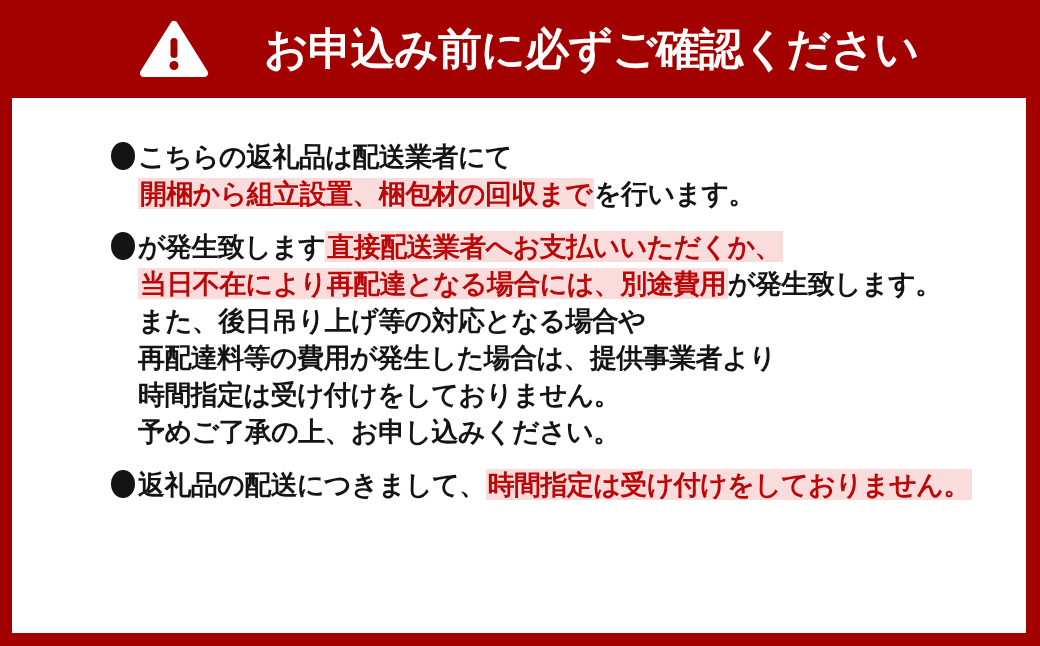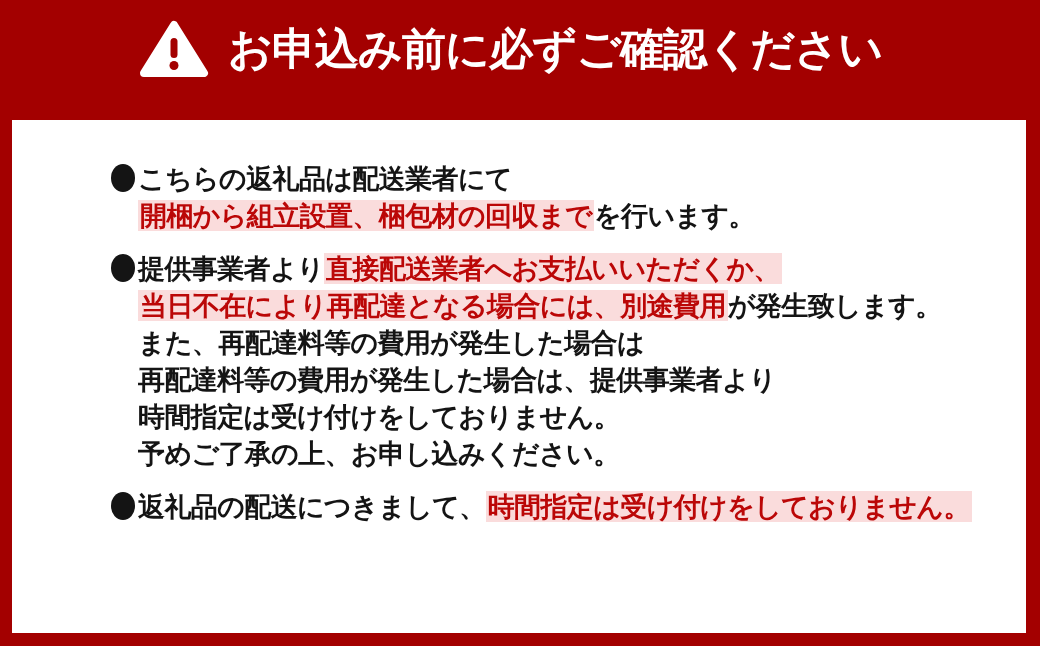--- a/index.html
+++ b/index.html
@@ -18,20 +18,21 @@
     font-family: "DejaVu Sans", "Liberation Sans", sans-serif;
   }
   .header {
     position: absolute;
     top: 0; left: 0; right: 0;
     height: 98px;
     display: flex;
     align-items: center;
     padding-left: 139px;
     box-sizing: border-box;
+    gap: 36px;
   }
   .warn-icon {
     width: 70px;
     height: 58px;
     margin-right: 19px;
     flex: 0 0 auto;
   }
   .warn-icon svg { display: block; width: 70px; height: 58px; }
   .title {
     color: #ffffff;
@@ -41,21 +42,20 @@
     white-space: nowrap;
     line-height: 98px;
   }
   .panel {
     position: absolute;
     left: 12px;
     right: 14px;
     top: 98px;
     bottom: 13px;
     background: #ffffff;
-    margin-top: 22px;
   }
   .content {
     position: absolute;
     top: 40px;
     left: 99px;
     right: 10px;
   }
   .block { margin-bottom: 16px; }
   .line {
     font-size: 27px;
@@ -97,23 +97,23 @@
     <div class="title">お申込み前に必ずご確認ください</div>
   </div>
 
   <div class="panel">
     <div class="content">
         <div class="block">
           <div class="line with-bullet"><span class="bullet"></span><span class="txt">こちらの返礼品は配送業者にて</span></div>
           <div class="line"><span class="hl">開梱から組立設置、梱包材の回収まで</span><span class="txt">を行います。</span></div>
         </div>
         <div class="block">
-          <div class="line with-bullet"><span class="bullet"></span><span class="txt">提供事業者より</span><span class="hl">直接配送業者へお支払いいただくか、</span></div>
+          <div class="line with-bullet"><span class="bullet"></span><span class="txt">が発生致します</span><span class="hl">直接配送業者へお支払いいただくか、</span></div>
           <div class="line"><span class="hl">当日不在により再配達となる場合には、別途費用</span><span class="txt">が発生致します。</span></div>
-          <div class="line"><span class="txt">また、再配達料等の費用が発生した場合は</span></div>
+          <div class="line"><span class="txt">また、後日吊り上げ等の対応となる場合や</span></div>
           <div class="line"><span class="txt">再配達料等の費用が発生した場合は、提供事業者より</span></div>
           <div class="line"><span class="txt">時間指定は受け付けをしておりません。</span></div>
           <div class="line"><span class="txt">予めご了承の上、お申し込みください。</span></div>
         </div>
         <div class="block">
           <div class="line with-bullet"><span class="bullet"></span><span class="txt">返礼品の配送につきまして、</span><span class="hl">時間指定は受け付けをしておりません。</span></div>
         </div>
       </div>
   </div>
 </div>

